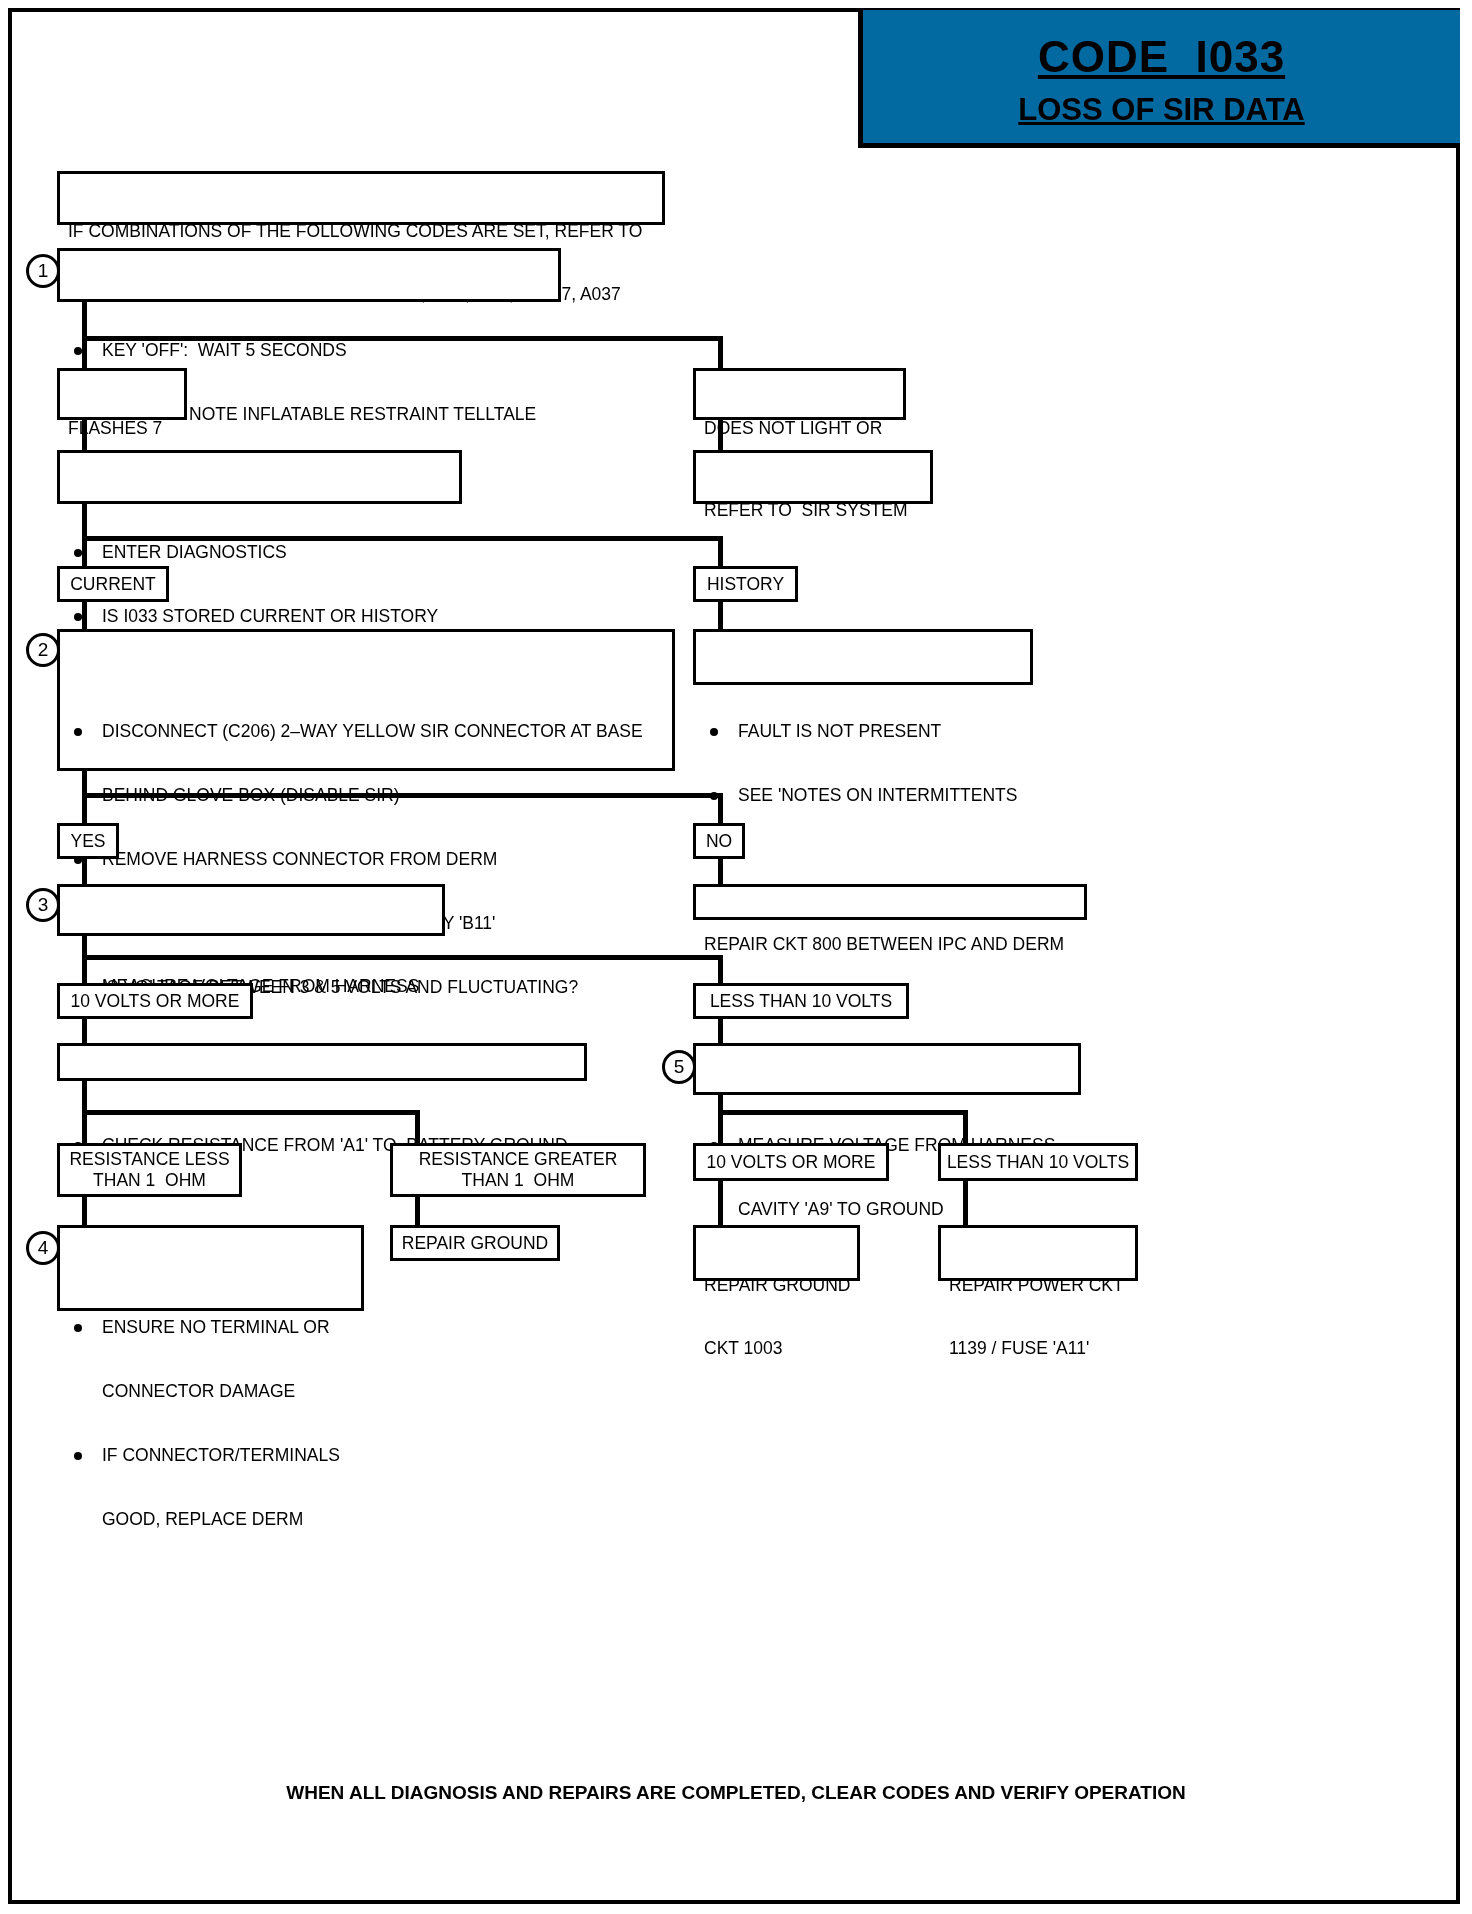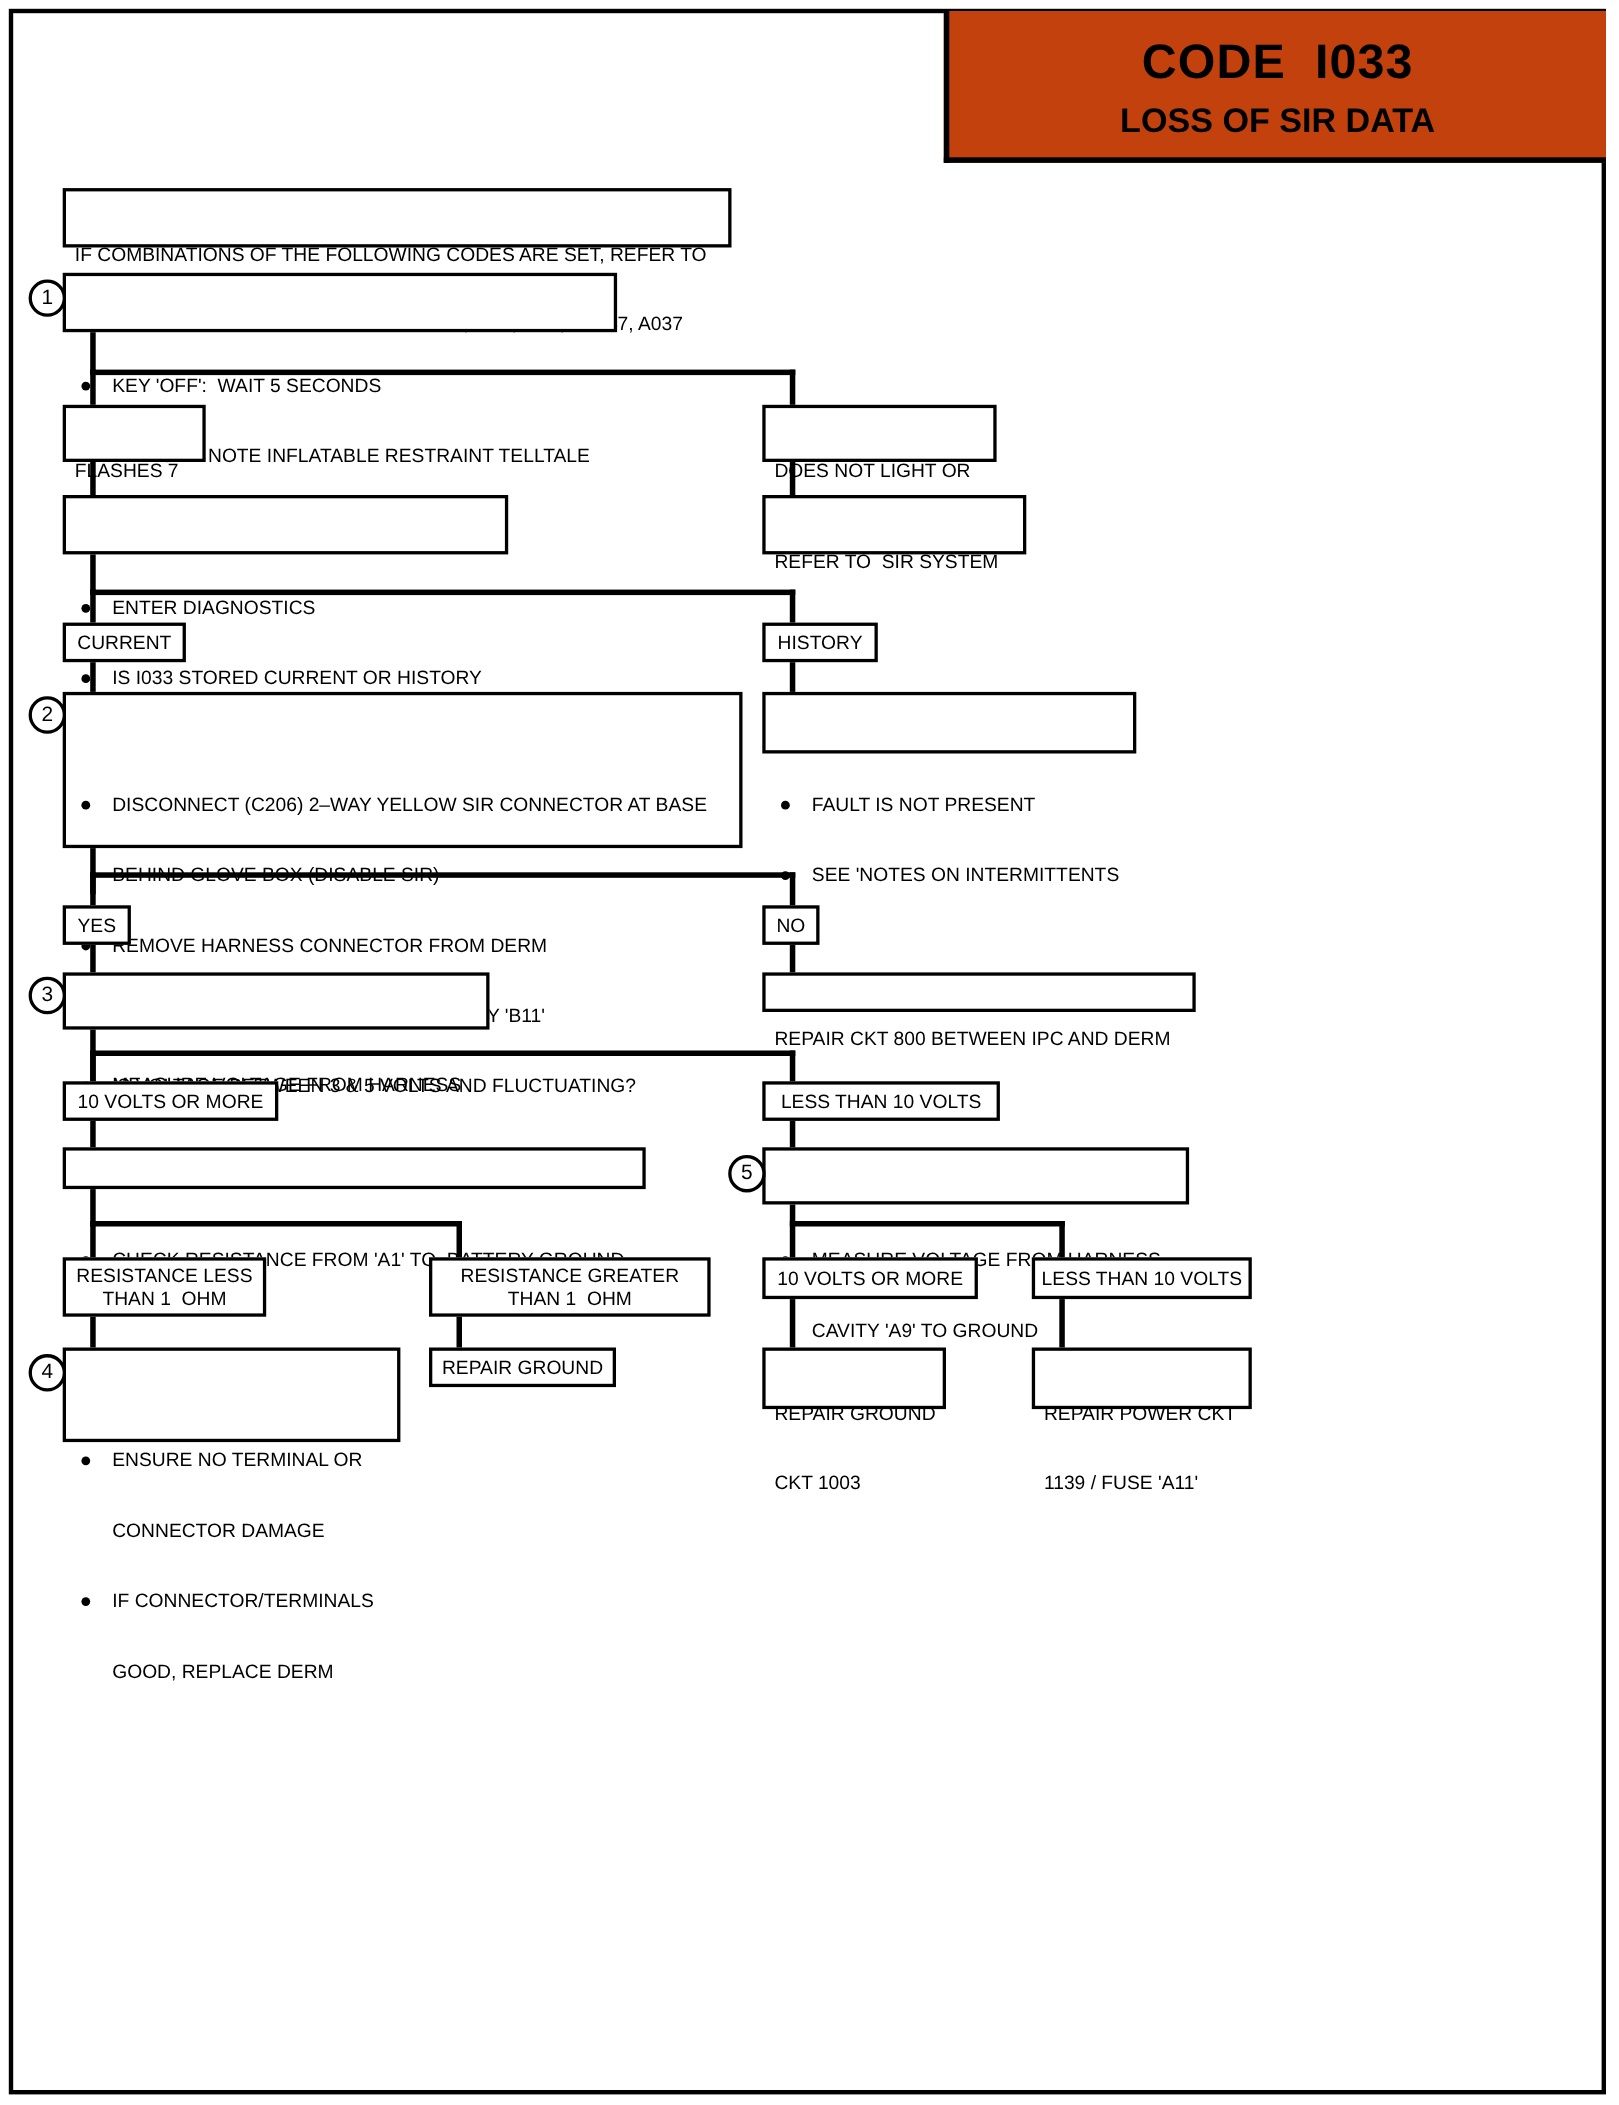--- a/index.html
+++ b/index.html
@@ -24,22 +24,23 @@
   }
   
   #header-box{
     position:absolute;
     left:858px; top:10px;
     width:602px; height:138px;
     border:5px solid #000;
     border-top:none;
     border-right:none;
     box-sizing:border-box;
-    background:#c2410c;
+    background:#0369a1;
     text-align:center;
+    text-decoration:underline;
   }
   #header-title{
     margin-top:22px;
     font-size:44px;
     font-weight:bold;
     letter-spacing:1px;
     color:#000;
     white-space:pre;
   }
   #header-sub{
@@ -311,14 +312,15 @@
   <div class="fbox" style="left:693px; top:1225px; width:167px; height:56px;">
     <span class="ln">REPAIR GROUND</span>
     <span class="ln">CKT 1003</span>
   </div>
 
   <div class="fbox" style="left:938px; top:1225px; width:200px; height:56px;">
     <span class="ln">REPAIR POWER CKT</span>
     <span class="ln">1139 / FUSE 'A11'</span>
   </div>
 
+  <div id="footer-text">WHEN ALL DIAGNOSIS AND REPAIRS ARE COMPLETED, CLEAR CODES AND VERIFY OPERATION</div>
 
 </div>
 
 </body></html>

